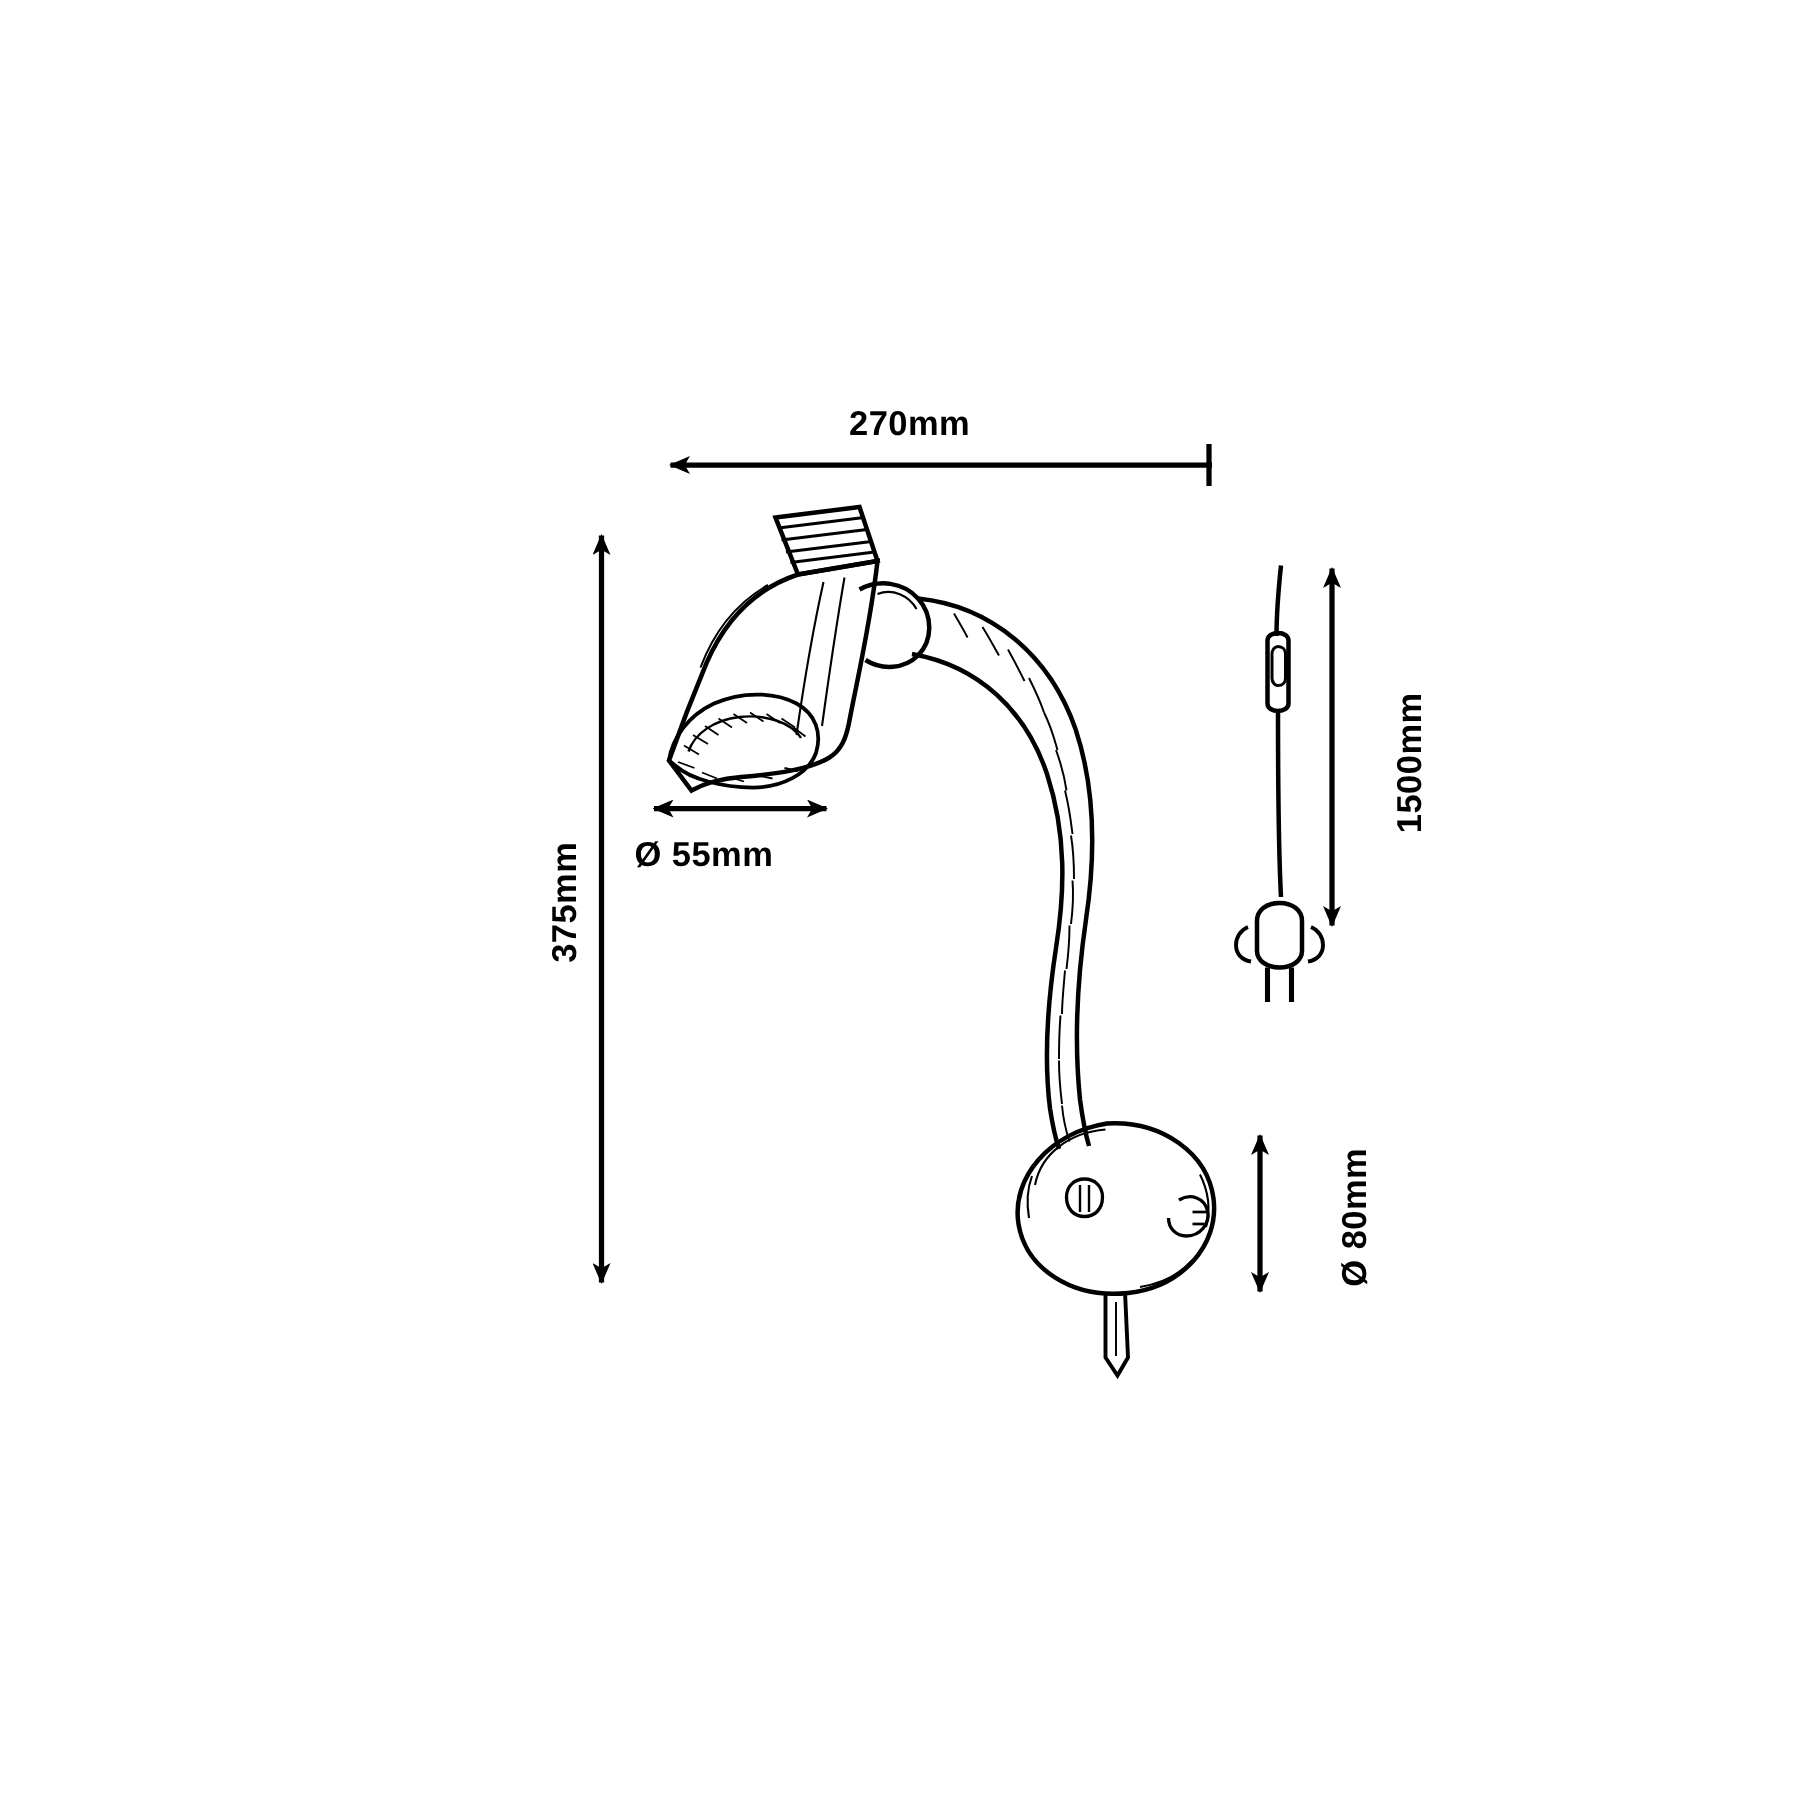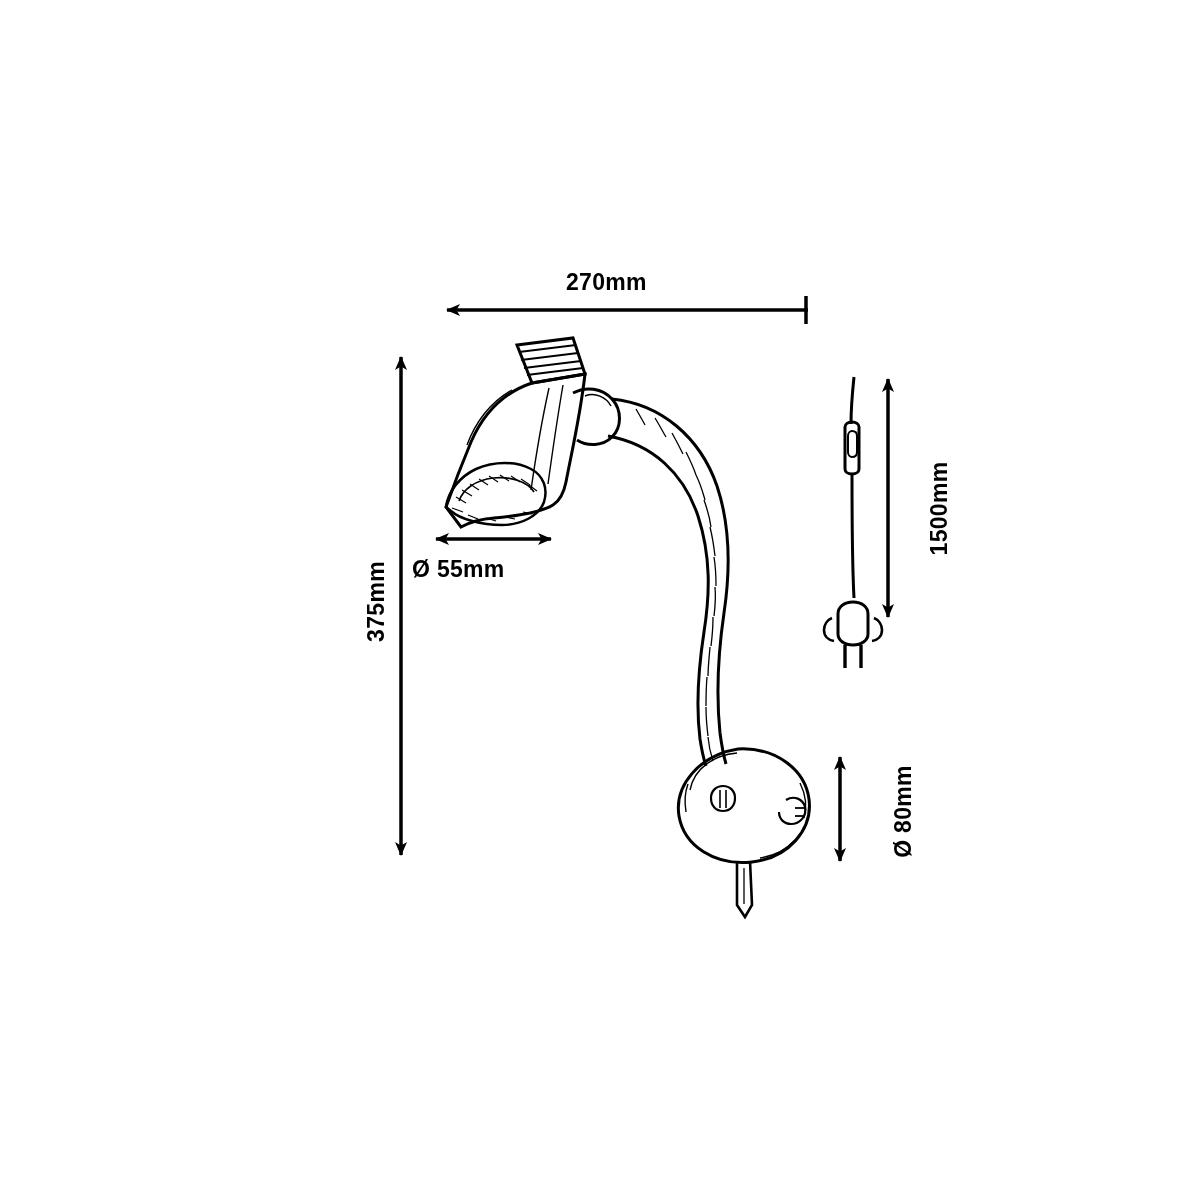--- a/index.html
+++ b/index.html
@@ -33,21 +33,21 @@
     color: #000000;
     white-space: nowrap;
     letter-spacing: 0.3px;
   }
   .vertical-label {
     transform: rotate(-90deg);
     transform-origin: 50% 50%;
   }
   #label-width  { left: 566px; top: 269px; }
   #label-height { left: 336px; top: 588px; }
-  #label-shade  { left: 412px; top: 556px; }
+  #label-shade  { left: 423px; top: 556px; }
   #label-cord   { left: 893px; top: 495px; }
   #label-base   { left: 857px; top: 798px; }
 </style>
 </head>
 <body>
 
 <div id="stage">
 
   <svg id="drawing" viewBox="0 0 1200 1200" xmlns="http://www.w3.org/2000/svg">
 

